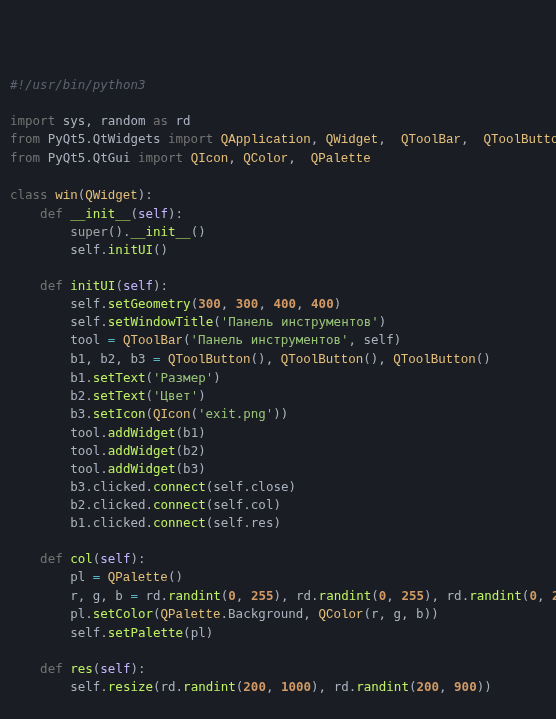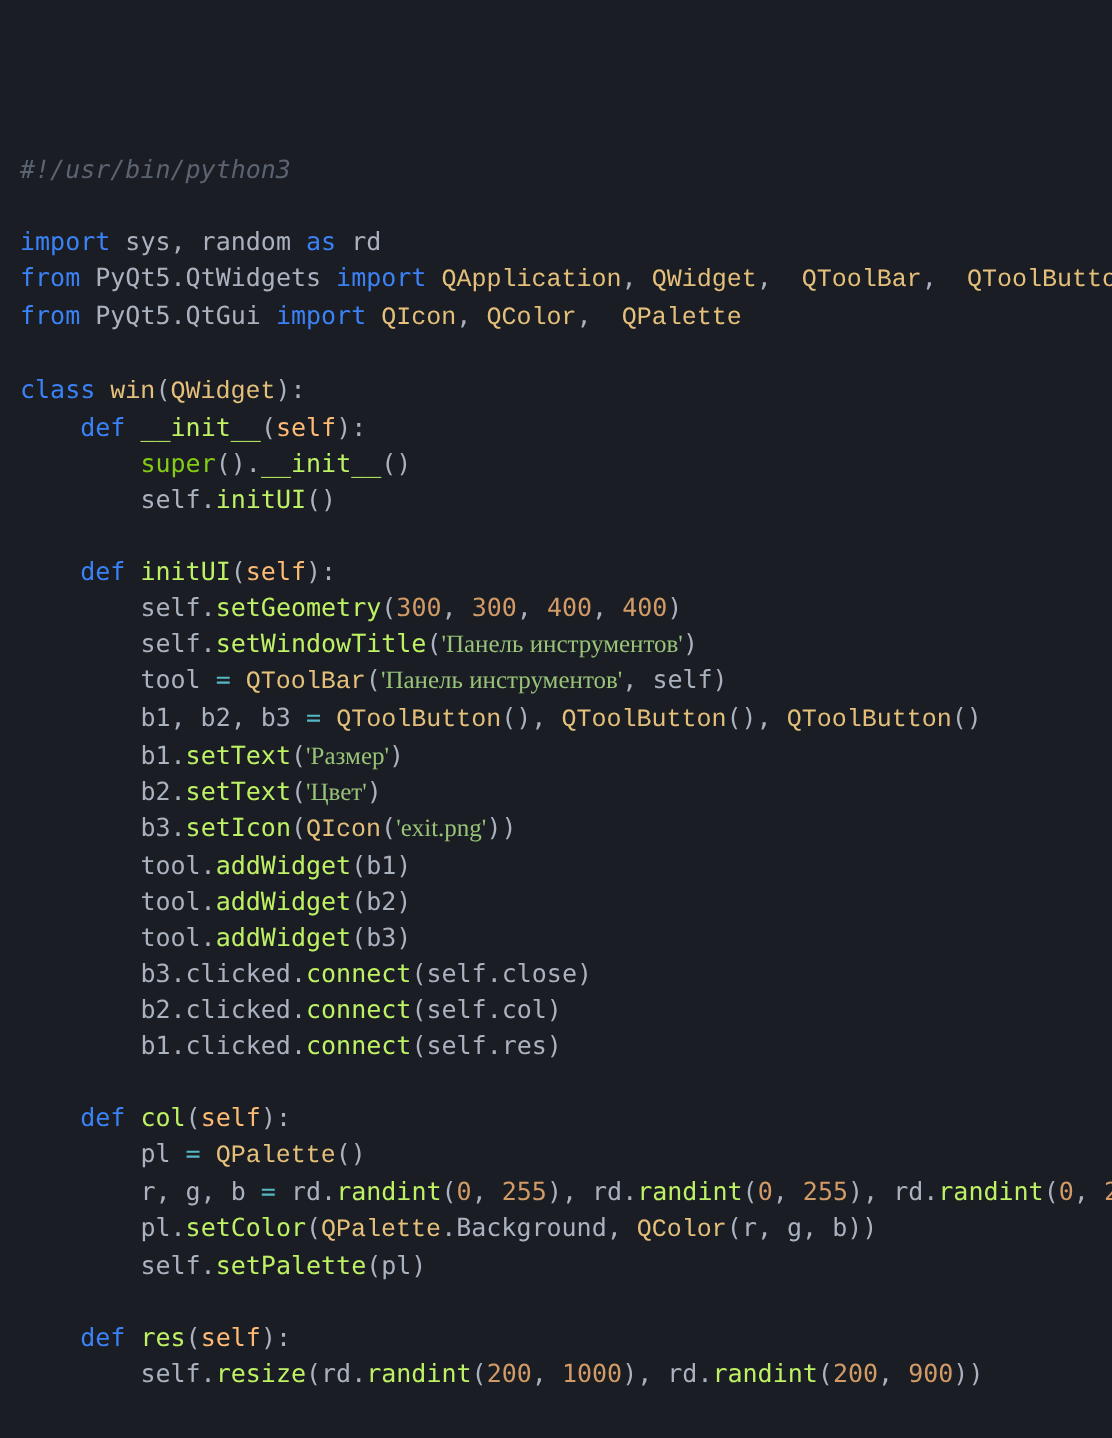--- a/index.html
+++ b/index.html
@@ -9,29 +9,29 @@
   font-size: 12.5px;
   line-height: 18px;
   padding: 4px 10px;
   color: #abb2bf;
   white-space: pre;
   width: 556px;
   height: 719px;
   overflow: hidden;
 }
 .cm { color: #5c6370; font-style: italic; margin-top: 39px; }
-.kw { color: #3b82f6; }
-.st { color: #98c379; font-family: Liberation Serif, serif; }
-.nm { color: #d19a66; }
+.kw { color: #737373; }
+.st { color: #98c379; }
+.nm { color: #d19a66; font-weight: bold; }
 .fn { color: #bef264; }
 .cl { color: #e5c07b; font-family: Liberation Mono, monospace; }
 .op { color: #56b6c2; }
-.bi { color: #84cc16; }
+.bi { color: #a3a3a3; }
 .pm { color: #abb2bf; }
-.sf { color: #fdba74; }
+.sf { color: #c4b5fd; }
 </style>
 </head>
 <body>
 
 
 
 <div id="code"><div><span class="cm">#!/usr/bin/python3</span></div><div>&nbsp;</div><div><span class="kw">import</span><span class="pm"> sys, random </span><span class="kw">as</span><span class="pm"> rd</span></div><div><span class="kw">from</span><span class="pm"> PyQt5.QtWidgets </span><span class="kw">import</span><span class="pm"> </span><span class="cl">QApplication</span><span class="pm">, </span><span class="cl">QWidget</span><span class="pm">,  </span><span class="cl">QToolBar</span><span class="pm">,  </span><span class="cl">QToolButton</span></div><div><span class="kw">from</span><span class="pm"> PyQt5.QtGui </span><span class="kw">import</span><span class="pm"> </span><span class="cl">QIcon</span><span class="pm">, </span><span class="cl">QColor</span><span class="pm">,  </span><span class="cl">QPalette</span></div><div>&nbsp;</div><div><span class="kw">class</span><span class="pm"> </span><span class="cl">win</span><span class="pm">(</span><span class="cl">QWidget</span><span class="pm">):</span></div><div><span class="pm">    </span><span class="kw">def</span><span class="pm"> </span><span class="fn">__init__</span><span class="pm">(</span><span class="sf">self</span><span class="pm">):</span></div><div><span class="pm">        </span><span class="bi">super</span><span class="pm">().</span><span class="fn">__init__</span><span class="pm">()</span></div><div><span class="pm">        self.</span><span class="fn">initUI</span><span class="pm">()</span></div><div>&nbsp;</div><div><span class="pm">    </span><span class="kw">def</span><span class="pm"> </span><span class="fn">initUI</span><span class="pm">(</span><span class="sf">self</span><span class="pm">):</span></div><div><span class="pm">        self.</span><span class="fn">setGeometry</span><span class="pm">(</span><span class="nm">300</span><span class="pm">, </span><span class="nm">300</span><span class="pm">, </span><span class="nm">400</span><span class="pm">, </span><span class="nm">400</span><span class="pm">)</span></div><div><span class="pm">        self.</span><span class="fn">setWindowTitle</span><span class="pm">(</span><span class="st">'Панель инструментов'</span><span class="pm">)</span></div><div><span class="pm">        tool </span><span class="op">=</span><span class="pm"> </span><span class="cl">QToolBar</span><span class="pm">(</span><span class="st">'Панель инструментов'</span><span class="pm">, self)</span></div><div><span class="pm">        b1, b2, b3 </span><span class="op">=</span><span class="pm"> </span><span class="cl">QToolButton</span><span class="pm">(), </span><span class="cl">QToolButton</span><span class="pm">(), </span><span class="cl">QToolButton</span><span class="pm">()</span></div><div><span class="pm">        b1.</span><span class="fn">setText</span><span class="pm">(</span><span class="st">'Размер'</span><span class="pm">)</span></div><div><span class="pm">        b2.</span><span class="fn">setText</span><span class="pm">(</span><span class="st">'Цвет'</span><span class="pm">)</span></div><div><span class="pm">        b3.</span><span class="fn">setIcon</span><span class="pm">(</span><span class="cl">QIcon</span><span class="pm">(</span><span class="st">'exit.png'</span><span class="pm">))</span></div><div><span class="pm">        tool.</span><span class="fn">addWidget</span><span class="pm">(b1)</span></div><div><span class="pm">        tool.</span><span class="fn">addWidget</span><span class="pm">(b2)</span></div><div><span class="pm">        tool.</span><span class="fn">addWidget</span><span class="pm">(b3)</span></div><div><span class="pm">        b3.clicked.</span><span class="fn">connect</span><span class="pm">(self.close)</span></div><div><span class="pm">        b2.clicked.</span><span class="fn">connect</span><span class="pm">(self.col)</span></div><div><span class="pm">        b1.clicked.</span><span class="fn">connect</span><span class="pm">(self.res)</span></div><div>&nbsp;</div><div><span class="pm">    </span><span class="kw">def</span><span class="pm"> </span><span class="fn">col</span><span class="pm">(</span><span class="sf">self</span><span class="pm">):</span></div><div><span class="pm">        pl </span><span class="op">=</span><span class="pm"> </span><span class="cl">QPalette</span><span class="pm">()</span></div><div><span class="pm">        r, g, b </span><span class="op">=</span><span class="pm"> rd.</span><span class="fn">randint</span><span class="pm">(</span><span class="nm">0</span><span class="pm">, </span><span class="nm">255</span><span class="pm">), rd.</span><span class="fn">randint</span><span class="pm">(</span><span class="nm">0</span><span class="pm">, </span><span class="nm">255</span><span class="pm">), rd.</span><span class="fn">randint</span><span class="pm">(</span><span class="nm">0</span><span class="pm">, </span><span class="nm">255</span></div><div><span class="pm">        pl.</span><span class="fn">setColor</span><span class="pm">(</span><span class="cl">QPalette</span><span class="pm">.Background, </span><span class="cl">QColor</span><span class="pm">(r, g, b))</span></div><div><span class="pm">        self.</span><span class="fn">setPalette</span><span class="pm">(pl)</span></div><div>&nbsp;</div><div><span class="pm">    </span><span class="kw">def</span><span class="pm"> </span><span class="fn">res</span><span class="pm">(</span><span class="sf">self</span><span class="pm">):</span></div><div><span class="pm">        self.</span><span class="fn">resize</span><span class="pm">(rd.</span><span class="fn">randint</span><span class="pm">(</span><span class="nm">200</span><span class="pm">, </span><span class="nm">1000</span><span class="pm">), rd.</span><span class="fn">randint</span><span class="pm">(</span><span class="nm">200</span><span class="pm">, </span><span class="nm">900</span><span class="pm">))</span></div><div>&nbsp;</div><div>&nbsp;</div></div>
 
 
 

